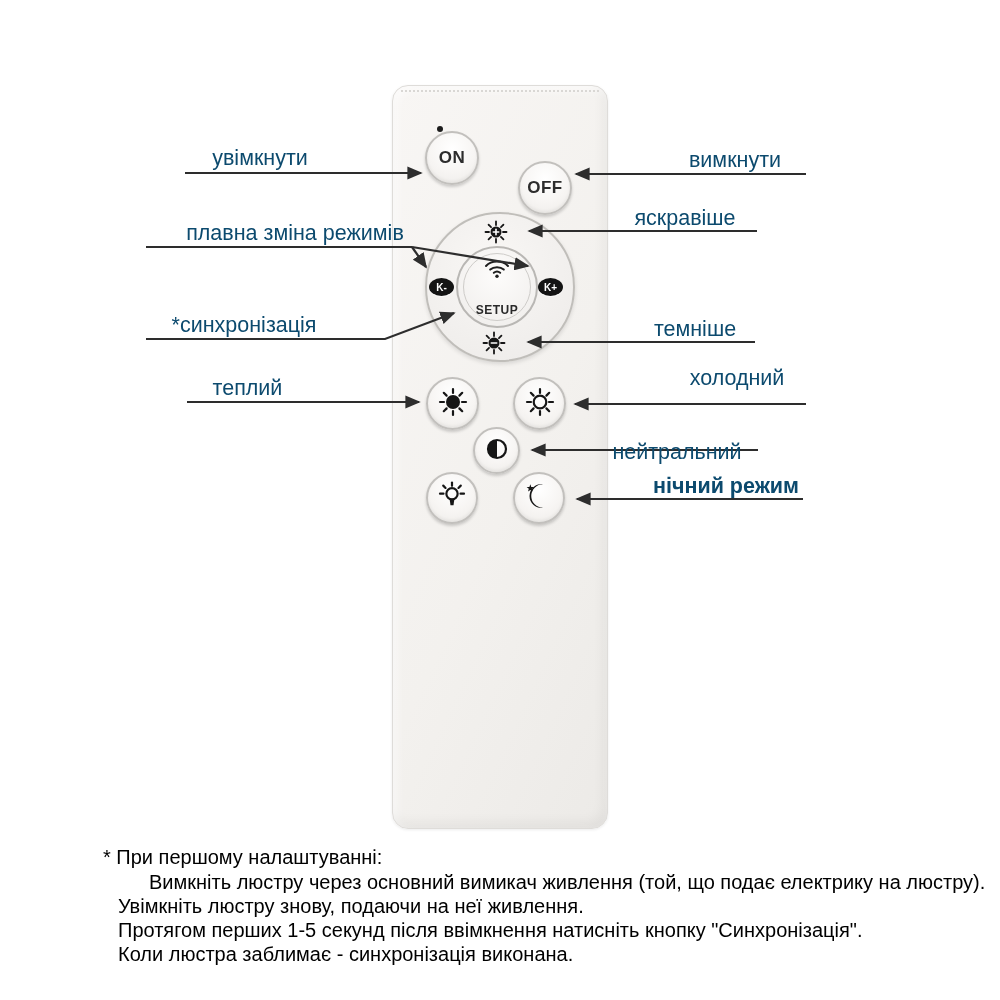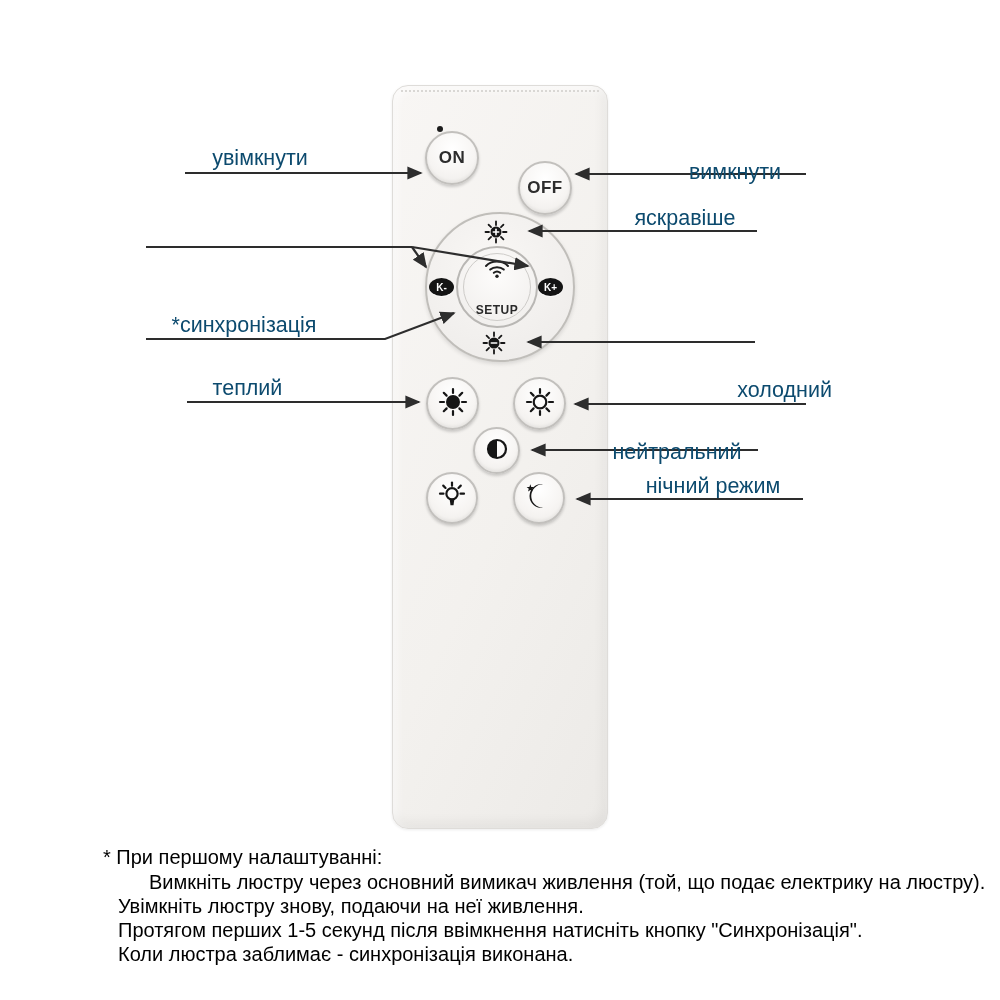--- a/index.html
+++ b/index.html
@@ -230,27 +230,29 @@
       <polyline points="146,339 385,339 454,313" marker-end="url(#ah)"></polyline>
       <line x1="755" y1="342" x2="528" y2="342" marker-end="url(#ah)"></line>
       <line x1="187" y1="402" x2="419" y2="402" marker-end="url(#ah)"></line>
       <line x1="806" y1="404" x2="575" y2="404" marker-end="url(#ah)"></line>
       <line x1="758" y1="450" x2="532" y2="450" marker-end="url(#ah)"></line>
       <line x1="803" y1="499" x2="577" y2="499" marker-end="url(#ah)"></line>
     </g>
   </svg>
 
   <div class="callout" style="left:160px;top:146px;width:200px;">увімкнути</div>
-  <div class="callout" style="left:640px;top:148px;width:190px;margin-top:12px;">вимкнути</div>
+  <div class="callout" style="left:640px;top:148px;width:190px;">вимкнути</div>
+  <div class="callout" style="left:150px;top:221px;width:290px;">плавна зміна режимів</div>
   <div class="callout" style="left:590px;top:206px;width:190px;">яскравіше</div>
   <div class="callout" style="left:148px;top:313px;width:192px;">*синхронізація</div>
+  <div class="callout" style="left:600px;top:317px;width:190px;">темніше</div>
   <div class="callout" style="left:160px;top:376px;width:175px;">теплий</div>
-  <div class="callout" style="left:642px;top:378px;width:190px;text-align:right;">холодний</div>
+  <div class="callout" style="left:642px;top:366px;width:190px;">холодний</div>
   <div class="callout" style="left:582px;top:440px;width:190px;">нейтральний</div>
-  <div class="callout" style="left:615px;top:474px;width:196px;">нічний режим</div>
+  <div class="callout" style="left:628px;top:474px;width:196px;font-weight:bold;">нічний режим</div>
 
   <div class="footnote-line" style="left:103px;top:846px;">* При першому налаштуванні:</div>
   <div class="footnote-line" style="left:118px;top:871px;margin-left:31px;">Вимкніть люстру через основний вимикач живлення (той, що подає електрику на люстру).</div>
   <div class="footnote-line" style="left:118px;top:895px;">Увімкніть люстру знову, подаючи на неї живлення.</div>
   <div class="footnote-line" style="left:118px;top:919px;">Протягом перших 1-5 секунд після ввімкнення натисніть кнопку "Синхронізація".</div>
   <div class="footnote-line" style="left:118px;top:943px;">Коли люстра заблимає - синхронізація виконана.</div>
 
 </div>
 
 </body></html>

